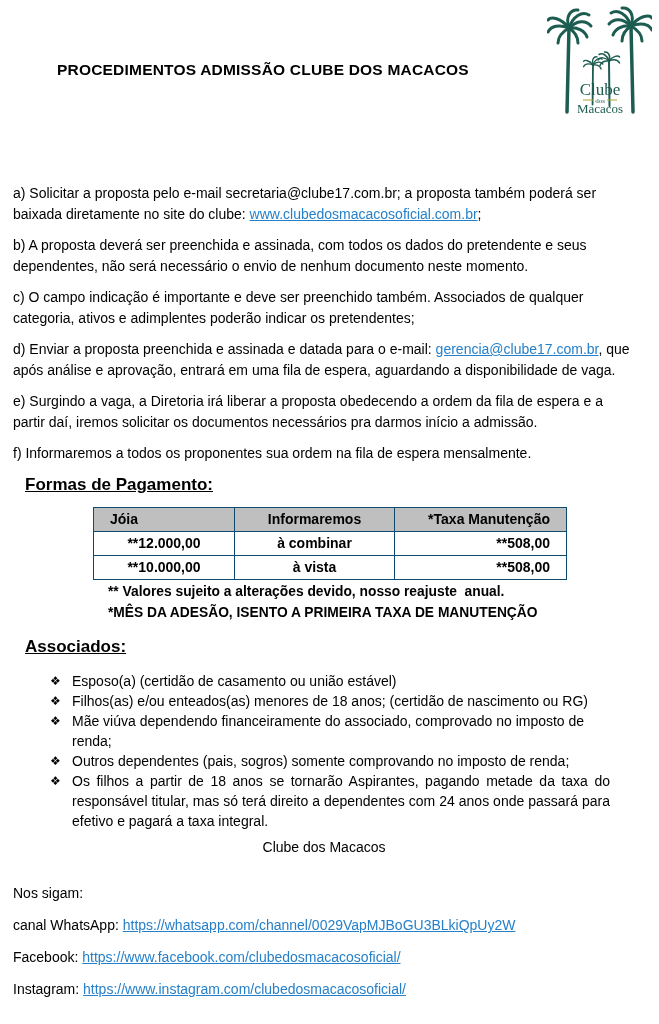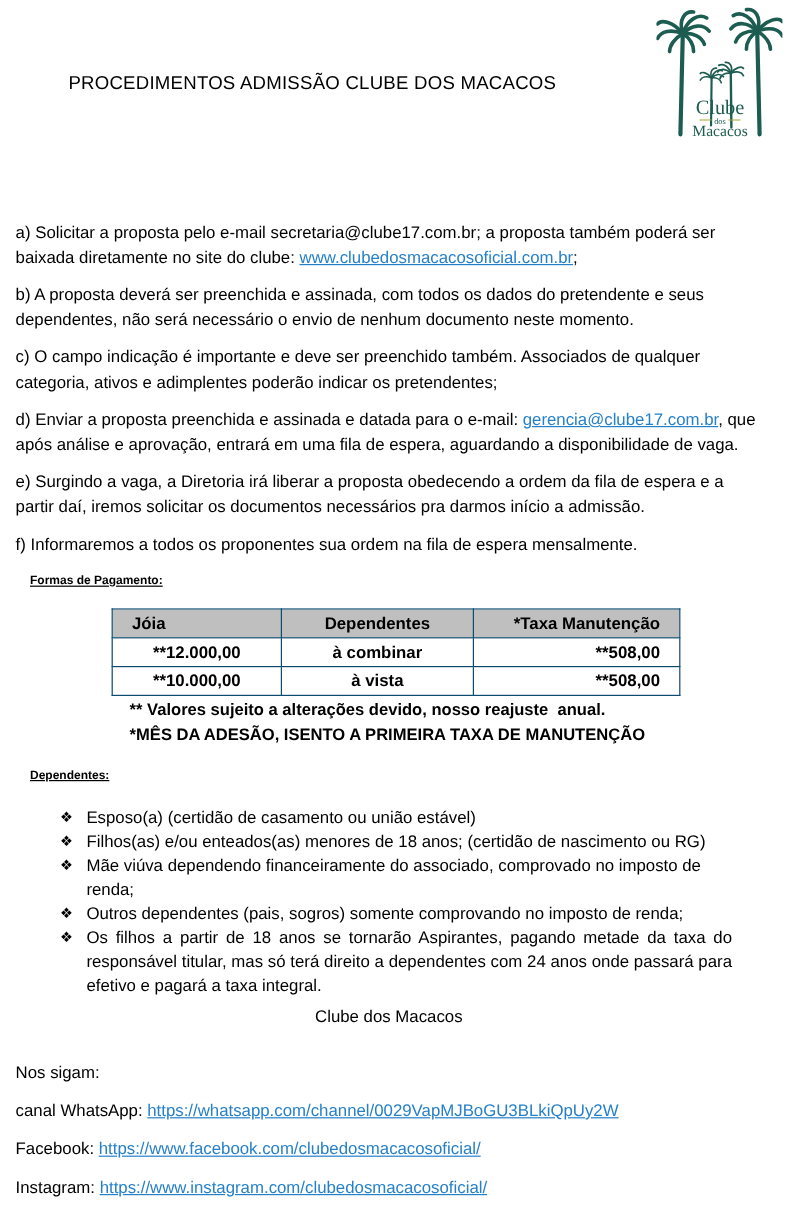--- a/index.html
+++ b/index.html
@@ -7,38 +7,38 @@
     position:relative;
     width:659px;height:1024px;
     background:#ffffff;
     font-family:"Liberation Sans", sans-serif;
     color:#000;
     overflow:hidden;
   }
   
   .title{
     position:absolute;top:61px;left:57px;
-    font-size:15.5px;font-weight:normal;letter-spacing:.2px;
+    font-size:15.5px;font-weight:bold;letter-spacing:.2px;
     white-space:nowrap;
   }
   .logo{
     position:absolute;top:4px;right:7px;
     width:105px;height:112px;background:#fff;
   }
   
   .content{
     position:absolute;top:183px;left:13px;width:625px;
     font-size:14px;line-height:21px;
   }
   .para{margin:0 0 10px 0;width:622px;}
   .inline-link{color:var(--link,#2680c9);text-decoration:underline;cursor:pointer;}
   
   .section-heading{
     font-weight:bold;text-decoration:underline;
-    margin:8px 0 12px 12px;font-size:10px;
+    margin:8px 0 12px 12px;font-size:17px;
   }
   .pay-table{
     border-collapse:collapse;margin-left:80px;
     table-layout:fixed;width:473px;
     font-weight:bold;font-size:14px;
   }
   .pay-table th,.pay-table td{
     border:1px solid #0c4a6e;padding:1px 16px;height:21px;
     overflow:hidden;white-space:nowrap;
   }
@@ -147,40 +147,40 @@
 
     <table class="pay-table">
       <colgroup>
           <col style="width:141px">
           <col style="width:160px">
           <col style="width:172px">
         </colgroup>
       <tbody>
           <tr>
         <th class="th-joia">Jóia</th>
-        <th class="th-parc">Dependentes</th>
+        <th class="th-parc">Informaremos</th>
         <th class="th-taxa">*Taxa Manutenção</th>
       </tr>
       <tr>
         <td class="td-c">**12.000,00</td>
         <td class="td-c">à combinar</td>
         <td class="td-r">**508,00</td>
       </tr>
       <tr>
         <td class="td-c">**10.000,00</td>
         <td class="td-c">à vista</td>
         <td class="td-r">**508,00</td>
       </tr>
     </tbody>
       </table>
 
     <div class="table-note">** Valores sujeito a alterações devido, nosso reajuste  anual.</div>
     <div class="table-note">*MÊS DA ADESÃO, ISENTO A PRIMEIRA TAXA DE MANUTENÇÃO</div>
 
-    <div class="section-heading dep-heading">Dependentes:</div>
+    <div class="section-heading dep-heading">Associados:</div>
 
     <ul class="dep-list">
       <li><span class="bullet">❖</span><span>Esposo(a) (certidão de casamento ou união estável)</span></li>
       <li><span class="bullet">❖</span><span>Filhos(as) e/ou enteados(as) menores de 18 anos; (certidão de nascimento ou RG)</span></li>
       <li><span class="bullet">❖</span><span>Mãe viúva dependendo financeiramente do associado, comprovado no imposto de renda;</span></li>
       <li><span class="bullet">❖</span><span>Outros dependentes (pais, sogros) somente comprovando no imposto de renda;</span></li>
       <li class="justify"><span class="bullet">❖</span><span>Os filhos a partir de 18 anos se tornarão Aspirantes, pagando metade da taxa do responsável titular, mas só terá direito a dependentes com 24 anos onde passará para efetivo e pagará a taxa integral.</span></li>
     </ul>
 
     <div class="signature">

